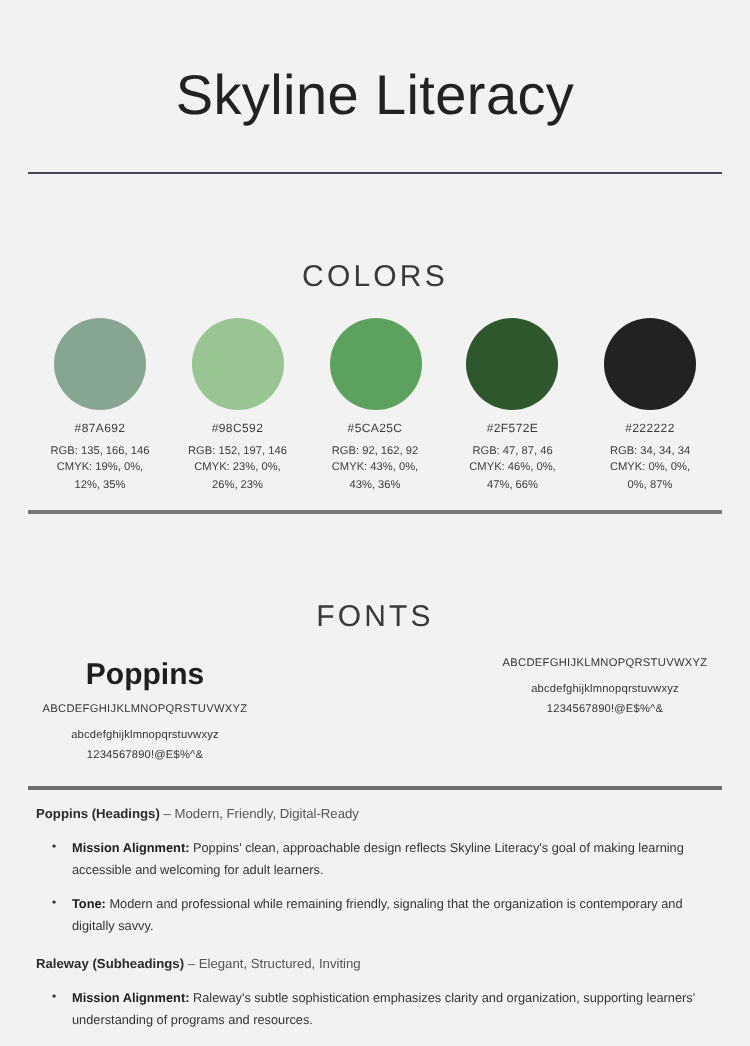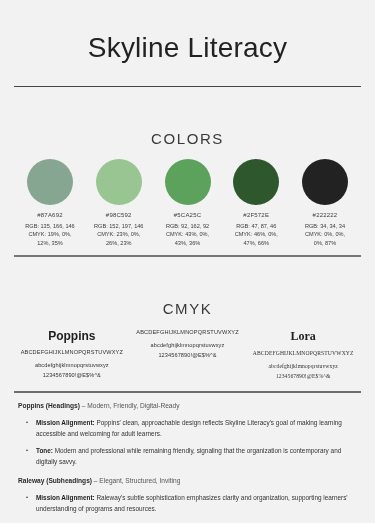--- a/index.html
+++ b/index.html
@@ -95,21 +95,21 @@
   .fonts-row {
     display: flex;
     justify-content: space-between;
     padding: 2px 0 10px;
   }
   .font-col {
     width: 117px;
     text-align: center;
   }
   .font-name {
-    font-size: 12px;
+    font-size: 15px;
     font-weight: bold;
     color: #1f1f1f;
     margin-bottom: 6px;
   }
   .font-col.serif .font-name { font-family: "Liberation Serif", serif; }
   .spec-upper {
     font-size: 5.6px;
     letter-spacing: 0.15px;
     color: #333333;
     margin-bottom: 6px;
@@ -213,43 +213,37 @@
       <div class="swatch-hex">#222222</div>
       <div class="swatch-meta">RGB: 34, 34, 34</div>
       <div class="swatch-meta">CMYK: 0%, 0%,
 0%, 87%</div>
     </div>
 
   </div>
 
   <div class="rule thick"></div>
 
-  <div class="section-head">CMYK</div>
+  <div class="section-head">FONTS</div>
 
   <div class="fonts-row">
 
     <div class="font-col">
       <div class="font-name">Poppins</div>
       <div class="spec-upper">ABCDEFGHIJKLMNOPQRSTUVWXYZ</div>
       <div class="spec-lower">abcdefghijklmnopqrstuvwxyz</div>
       <div class="spec-lower">1234567890!@E$%^&amp;</div>
     </div>
 
     <div class="font-col">
       <div class="spec-upper">ABCDEFGHIJKLMNOPQRSTUVWXYZ</div>
       <div class="spec-lower">abcdefghijklmnopqrstuvwxyz</div>
       <div class="spec-lower">1234567890!@E$%^&amp;</div>
     </div>
 
-    <div class="font-col serif">
-      <div class="font-name">Lora</div>
-      <div class="spec-upper">ABCDEFGHIJKLMNOPQRSTUVWXYZ</div>
-      <div class="spec-lower">abcdefghijklmnopqrstuvwxyz</div>
-      <div class="spec-lower">1234567890!@E$%^&amp;</div>
-    </div>
 
   </div>
 
   <div class="rule thick2"></div>
 
   <div class="desc">
 
     <div class="desc-group">
       <div class="desc-head"><b>Poppins (Headings)</b><span class="dash"> – Modern, Friendly, Digital-Ready</span></div>
       <ul class="bullets">

